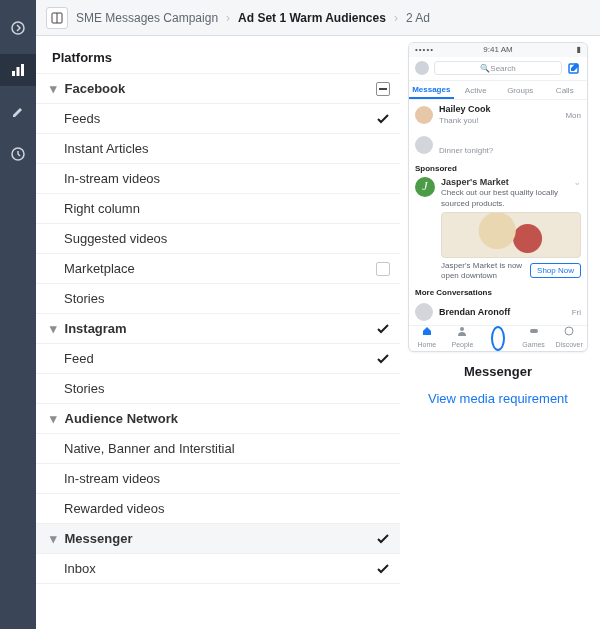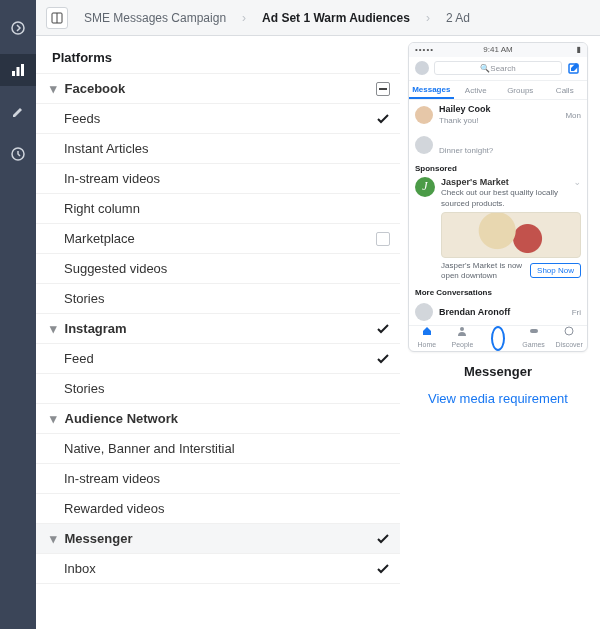--- a/index.html
+++ b/index.html
@@ -11,21 +11,21 @@
   
   .rail { width:36px; background:var(--side); display:flex; flex-direction:column; align-items:center; padding-top:12px; gap:10px; }
   .rail .item { width:36px; height:32px; display:flex; align-items:center; justify-content:center; color:#cfd4dc; }
   .rail .item.active { background:#2a3342; color:#fff; }
   .rail svg { display:block; }
 
   
   .main { flex:1; display:flex; flex-direction:column; min-width:0; }
 
   
-  .crumbbar { height:36px; border-bottom:1px solid var(--border); background:#f5f6f7; display:flex; align-items:center; gap:16px; padding:0 10px; font-size:12px; color:#606770;}
+  .crumbbar { height:36px; border-bottom:1px solid var(--border); background:#f5f6f7; display:flex; align-items:center; gap:8px; padding:0 10px; font-size:12px; color:#606770;}
   .crumb-logo { width:22px; height:22px; border:1px solid #d0d4d9; border-radius:3px; background:#fff; display:flex; align-items:center; justify-content:center; color:#444;}
   .crumb-link{color:#606770;}
   .crumb-strong{font-weight:600; color:#1c1e21;}
   .crumb-sep{color:#bec3c9;}
 
   
   .tabsbar { height:40px; display:flex; align-items:flex-end; justify-content:flex-end; gap:18px; padding:0 16px 0 10px; border-bottom:1px solid #e9ebee; }
   .tab { display:flex; align-items:center; gap:6px; height:38px; color:#606770; font-weight:600; font-size:13px;}
   .tab.active{ color:#1c1e21; border-bottom:3px solid var(--blue); }
   .tab svg { color:currentColor; }
@@ -155,27 +155,27 @@
           <div class="row">
               <span>Instant Articles</span>
             </div>
           <div class="row">
               <span>In-stream videos</span>
             </div>
           <div class="row">
               <span>Right column</span>
             </div>
           <div class="row">
+              <span>Suggested videos</span>
+            </div>
+          <div class="row">
             <span>Marketplace</span>
               <span class="spacer"></span>
             <span class="checkbox"></span>
           </div>
-          <div class="row">
-              <span>Suggested videos</span>
-            </div>
           <div class="row">
               <span>Stories</span>
             </div>
 
           <div class="row group">
             <span class="chev">▾</span>
             <span>Instagram</span>
             <span class="spacer"></span>
             <svg class="checkmark" width="14" height="14" viewBox="0 0 14 14">
                 <path d="M2 7l3 3 7-7" fill="none" stroke="currentColor" stroke-width="2"></path>

